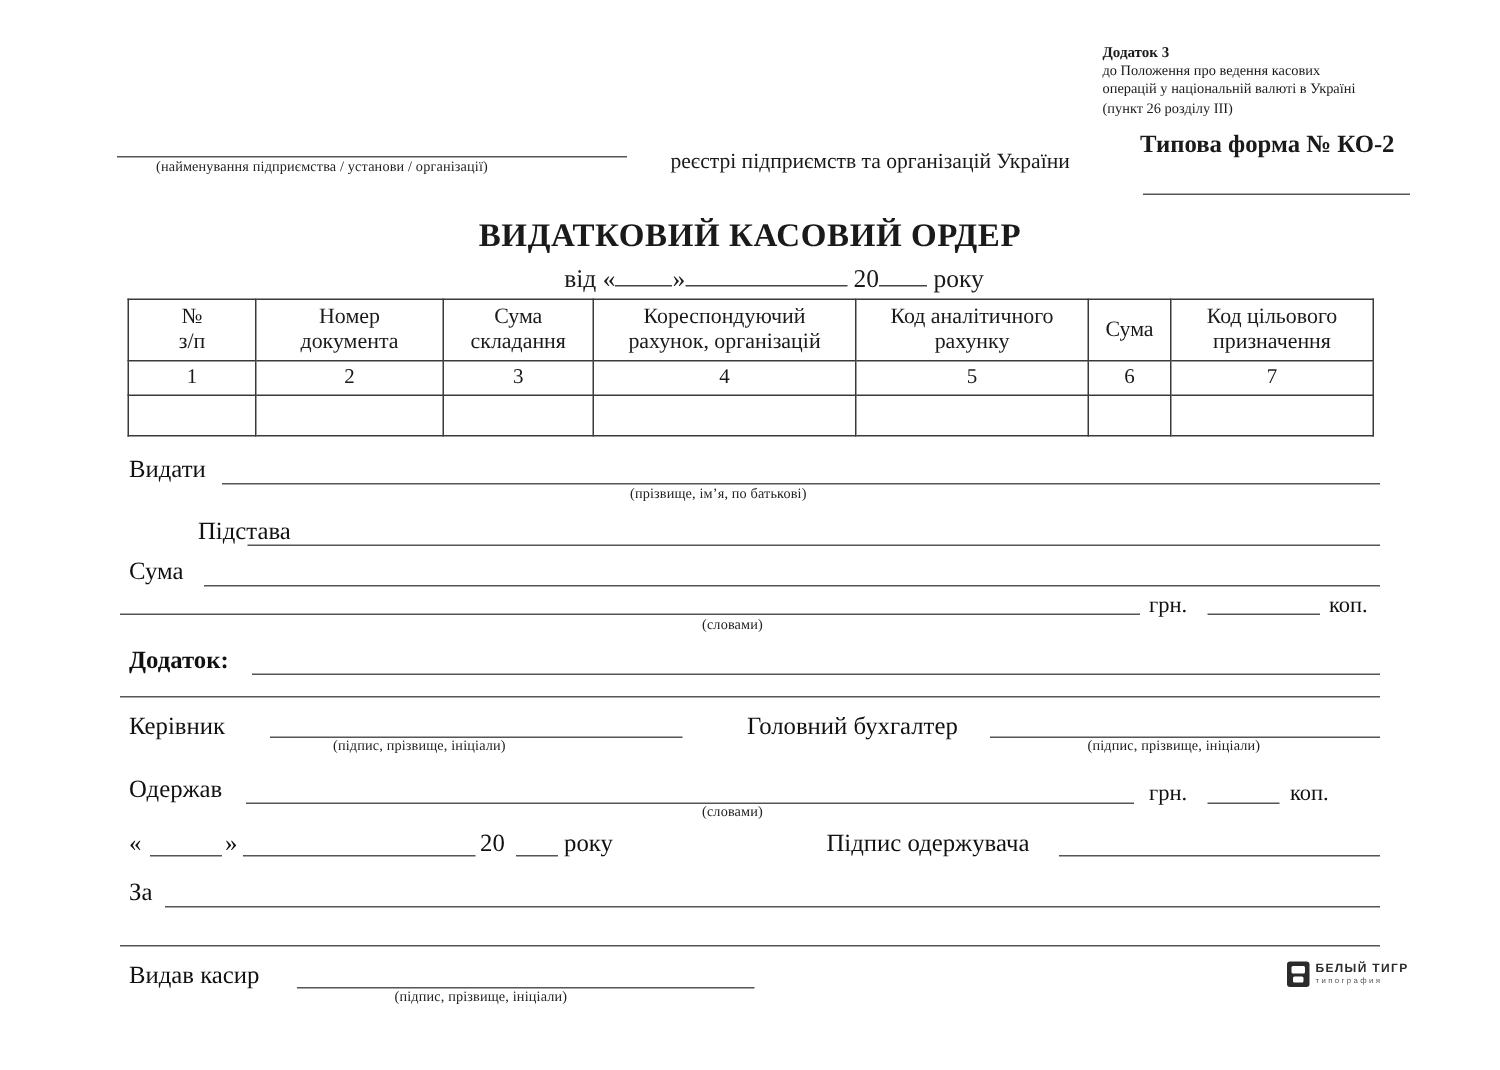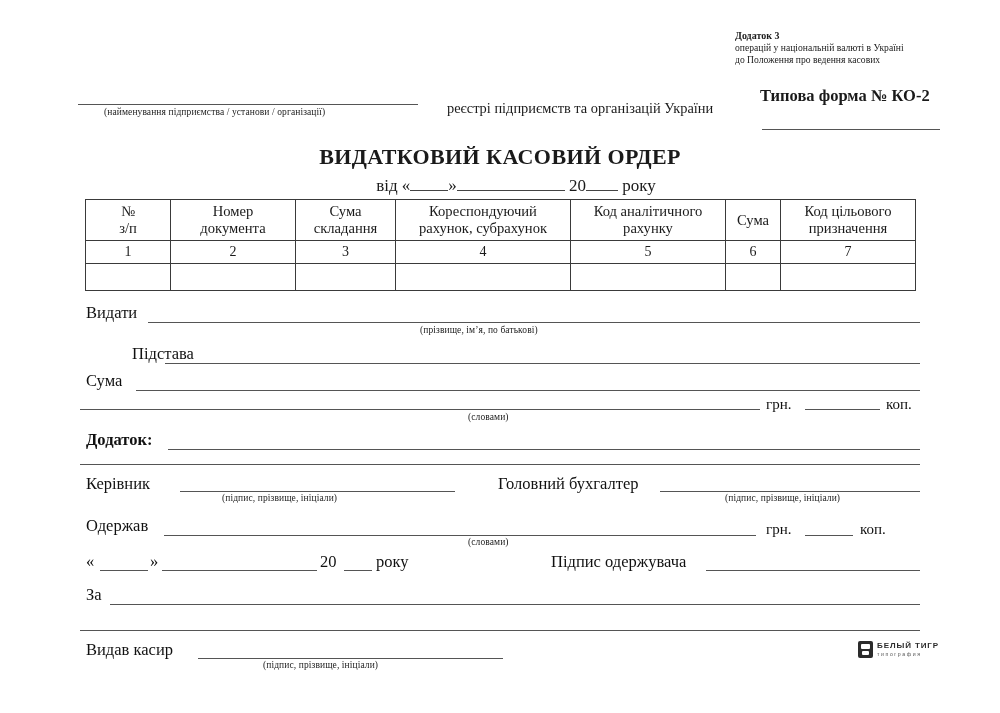--- a/index.html
+++ b/index.html
@@ -175,22 +175,23 @@
     margin-top: 2px;
   }
 </style>
 </head>
 <body>
 
 <div id="page">
 
   <div id="hdr-note">
     <div class="b">Додаток 3</div>
+    <div>до Положення про ведення касових</div>
     <div>операцій у національній валюті в Україні</div>
-    <div>до Положення про ведення касових</div>
+    <div>(пункт 26 розділу III)</div>
   </div>
 
   <div id="form-no">Типова форма № КО-2</div>
 
   <div class="rule" id="org-rule"></div>
   <div class="cap" id="org-cap">(найменування підприємства / установи / організації)</div>
 
   <div id="ident-text">
     <div>реєстрі підприємств та організацій України</div>
   </div>
@@ -222,21 +223,21 @@
         <td>
           <div>Номер</div>
           <div>документа</div>
         </td>
         <td>
           <div>Сума</div>
           <div>складання</div>
         </td>
         <td>
           <div>Кореспондуючий</div>
-          <div>рахунок, субрахунок</div>
+          <div>рахунок, організацій</div>
         </td>
         <td>
           <div>Код аналітичного</div>
           <div>рахунку</div>
         </td>
         <td>
           <div>Сума</div>
         </td>
         <td>
           <div>Код цільового</div>

